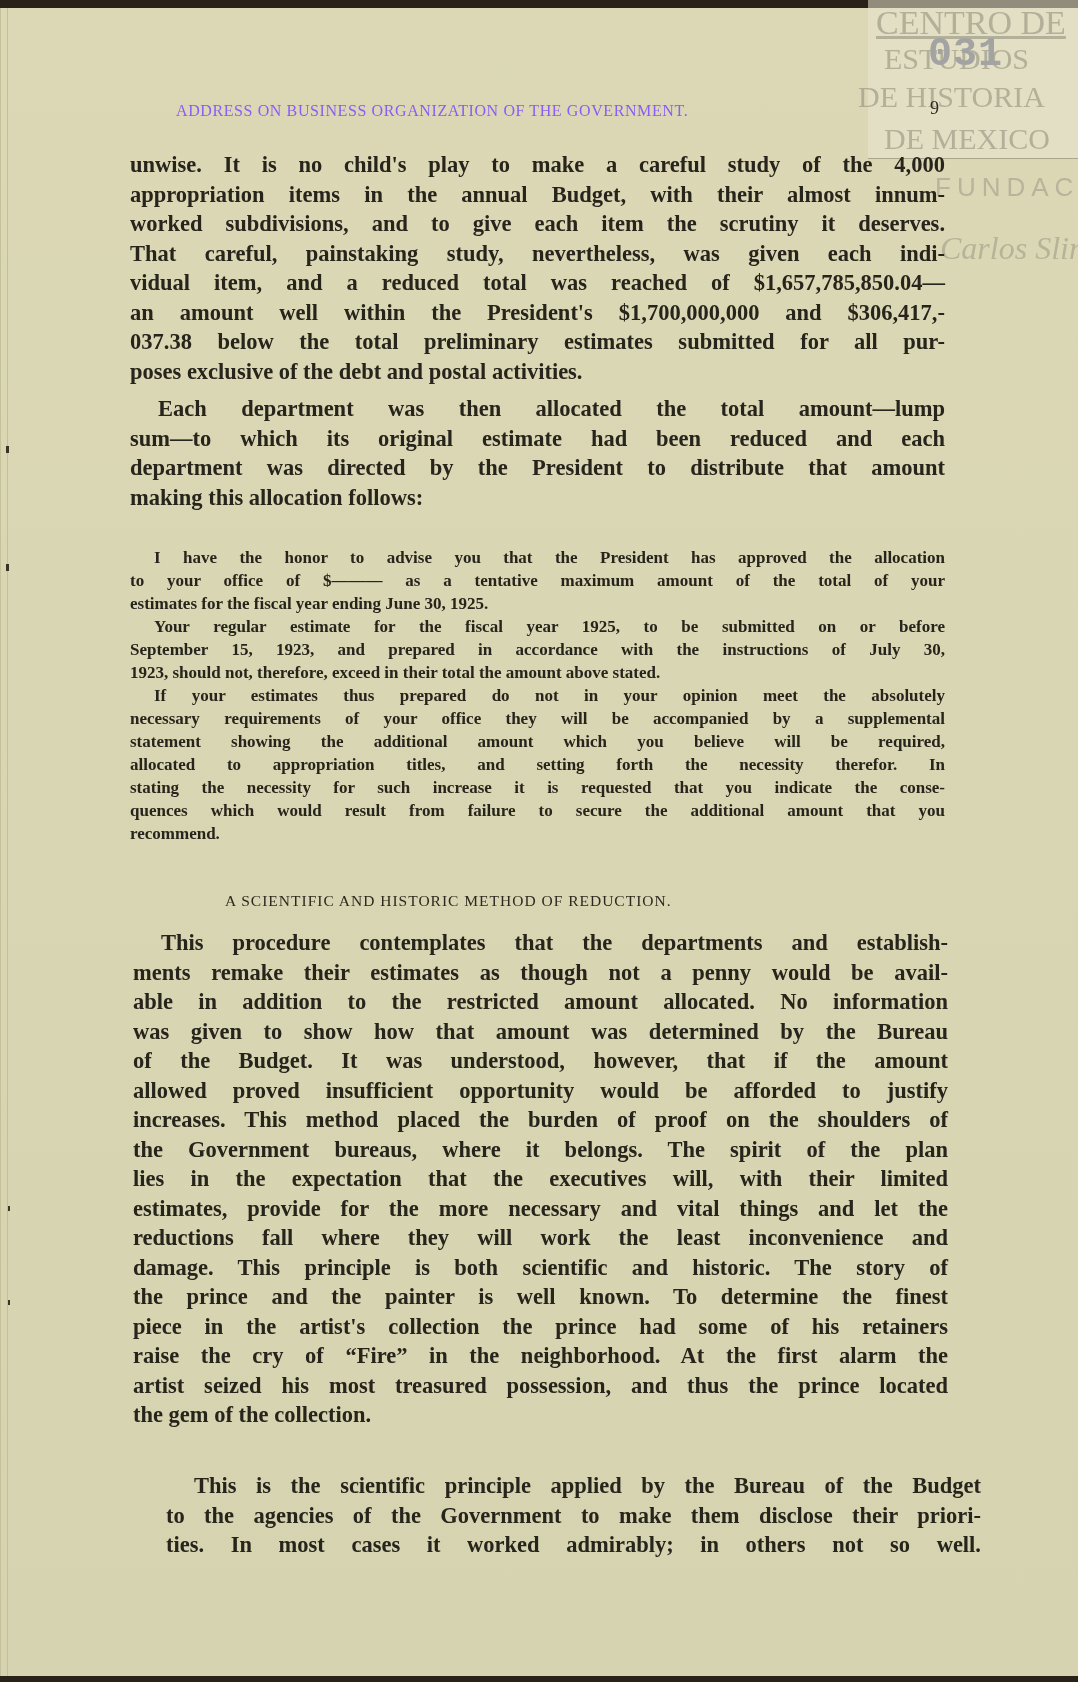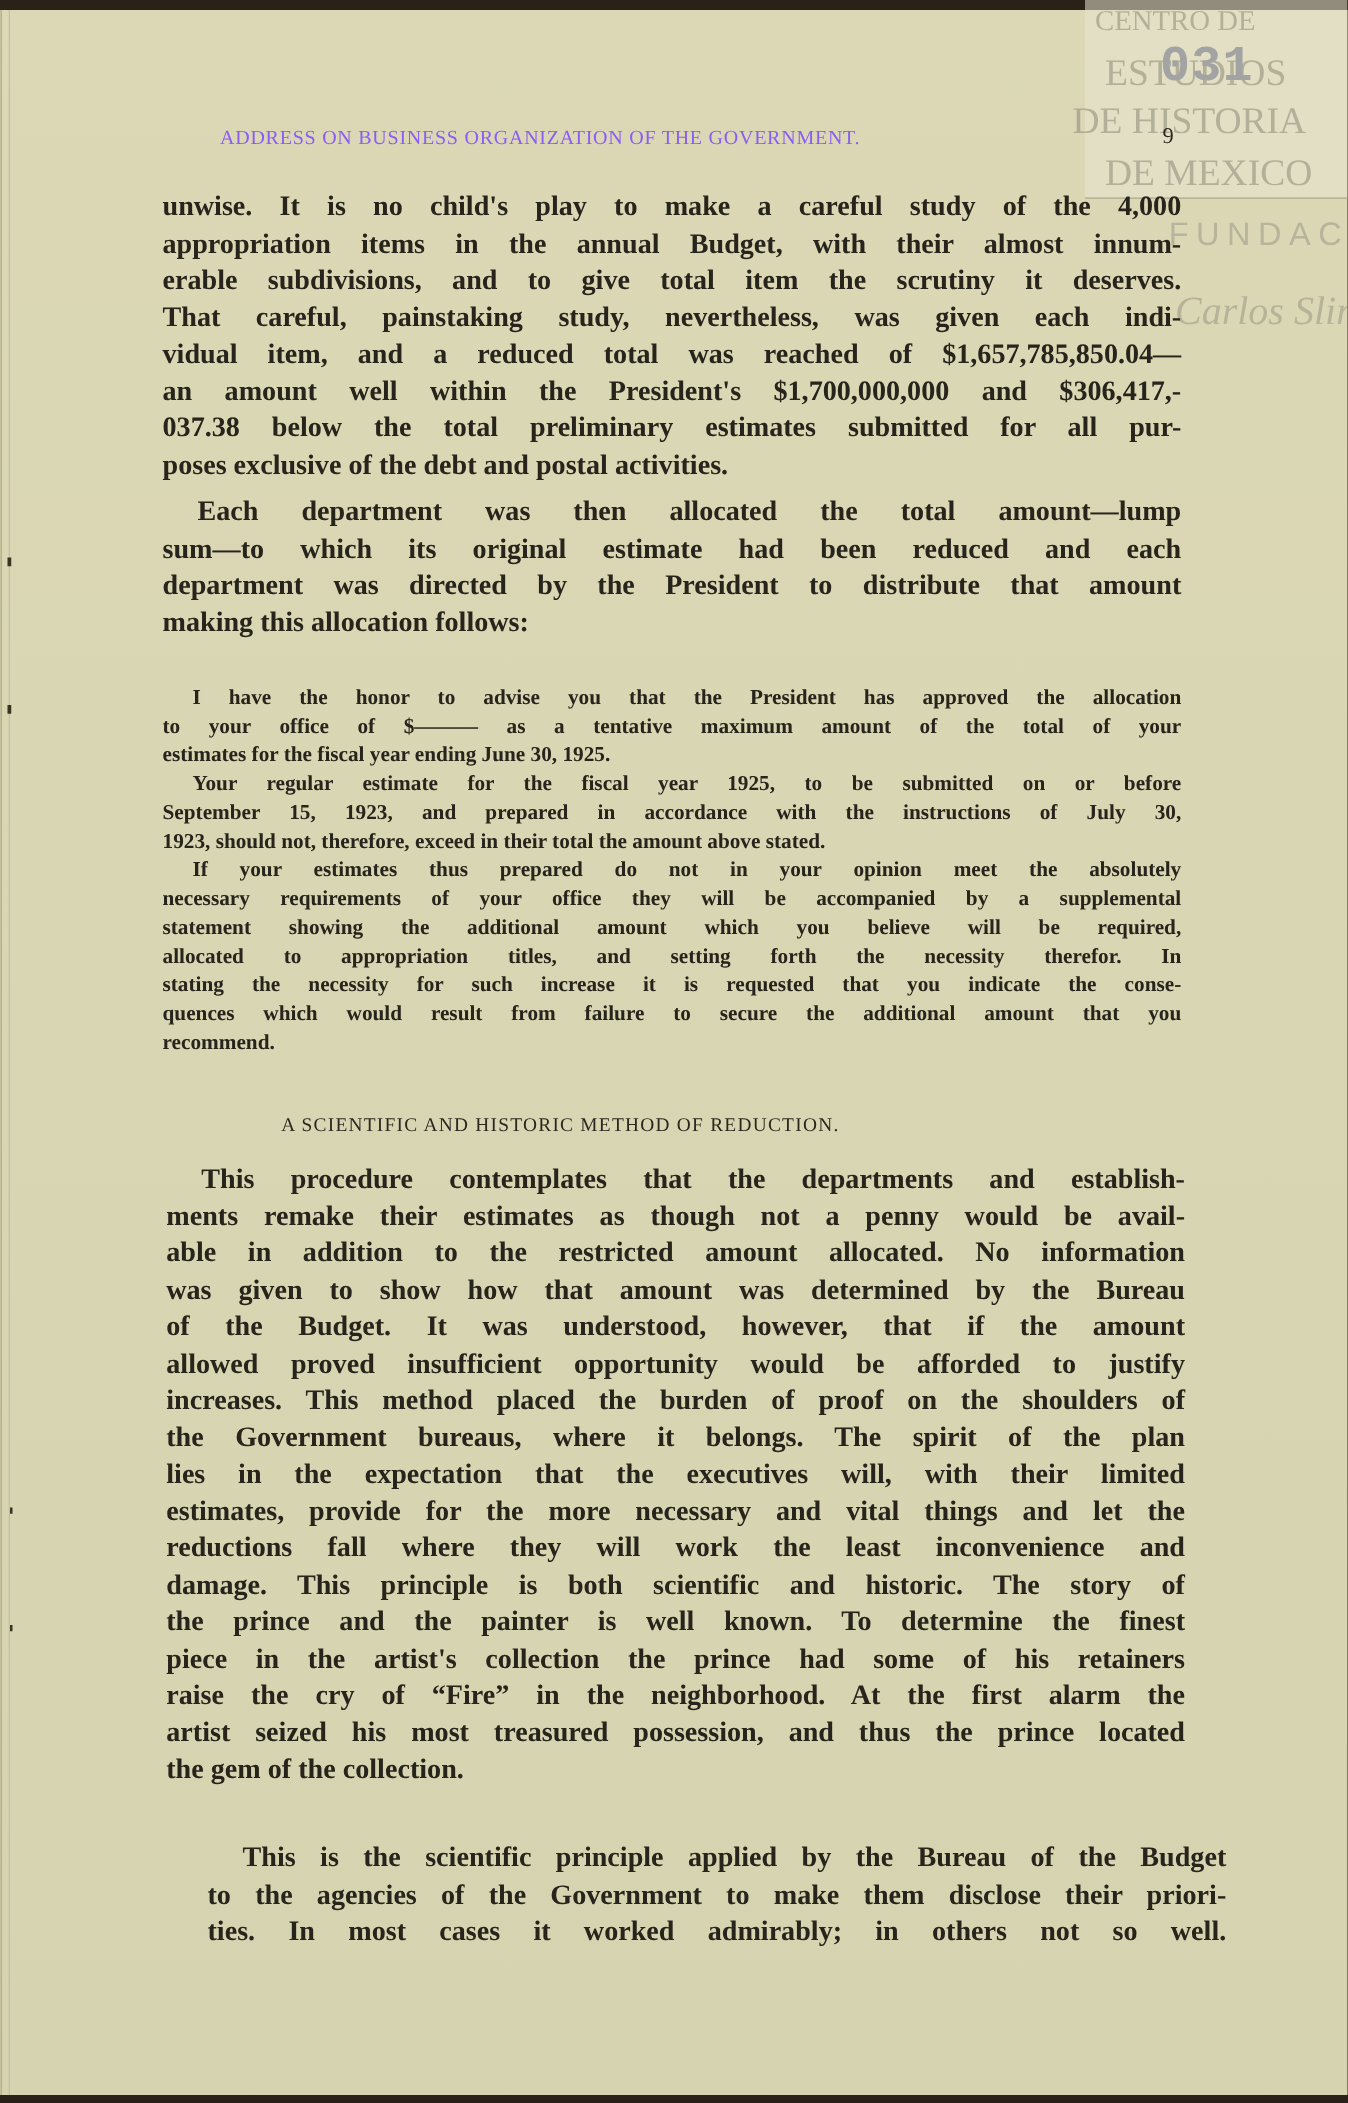--- a/index.html
+++ b/index.html
@@ -23,21 +23,21 @@
     }
     .watermark {
       position: absolute; left: 868px; top: 0; width: 210px; height: 158px;
       background: rgba(232, 230, 208, 0.55);
       border-bottom: 1px solid #a9a68c;
     }
     .wm-text {
       position: absolute; color: rgba(140,136,120,0.55);
       font-family: "Liberation Serif", serif; white-space: nowrap;
     }
-    .wm-line1 { left: 876px; top: 4px; font-size: 23px; }
+    .wm-line1 { left: 876px; top: 4px; font-size: 34px; text-decoration: underline; }
     .wm-line2 { left: 884px; top: 42px; font-size: 30px; }
     .wm-line3 { left: 858px; top: 80px; font-size: 30px; }
     .wm-line4 { left: 884px; top: 122px; font-size: 30px; }
     .wm-fund { left: 935px; top: 172px; font-family: "Liberation Sans", sans-serif; font-size: 26px; letter-spacing: 6px; color: rgba(150,146,130,0.5); }
     .wm-sig { left: 940px; top: 230px; font-size: 32px; font-style: italic; color: rgba(140,136,120,0.45); }
     .stamp {
       position: absolute; left: 928px; top: 32px;
       font-family: Liberation Mono, monospace; font-weight: bold; font-size: 40px;
       color: #a3a3a3; letter-spacing: 1px;
     }
@@ -90,21 +90,21 @@
 <div class="wm-text wm-sig">Carlos Slim</div>
 
 <div class="stamp">031</div>
 
 <div class="running-head">ADDRESS ON BUSINESS ORGANIZATION OF THE GOVERNMENT.</div>
 <div class="page-number">9</div>
 
 <div class="body-text p-main" style="top:150px;">
   <span class="line">unwise.  It is no child's play to make a careful study of the 4,000</span>
   <span class="line">appropriation items in the annual Budget, with their almost innum-</span>
-  <span class="line">erable subdivisions, and to give total item the scrutiny it deserves.</span>
+  <span class="line">worked subdivisions, and to give each item the scrutiny it deserves.</span>
   <span class="line">That careful, painstaking study, nevertheless, was given each indi-</span>
   <span class="line">vidual item, and a reduced total was reached of $1,657,785,850.04—</span>
   <span class="line">an amount well within the President's $1,700,000,000 and $306,417,-</span>
   <span class="line">037.38 below the total preliminary estimates submitted for all pur-</span>
   <span class="line last">poses exclusive of the debt and postal activities.</span>
 </div>
 
 <div class="body-text p-main" style="top:394px;">
   <span class="line indent">Each department was then allocated the total amount—lump</span>
   <span class="line">sum—to which its original estimate had been reduced and each</span>

